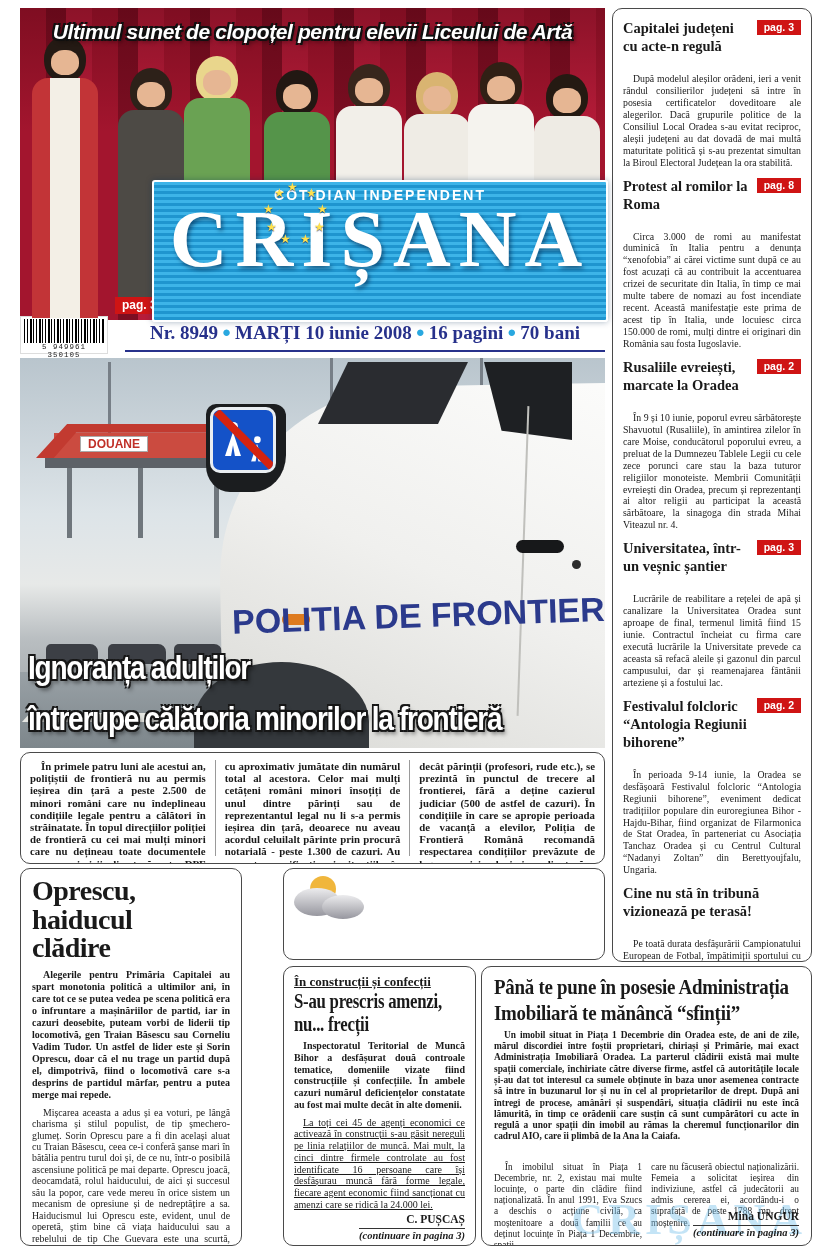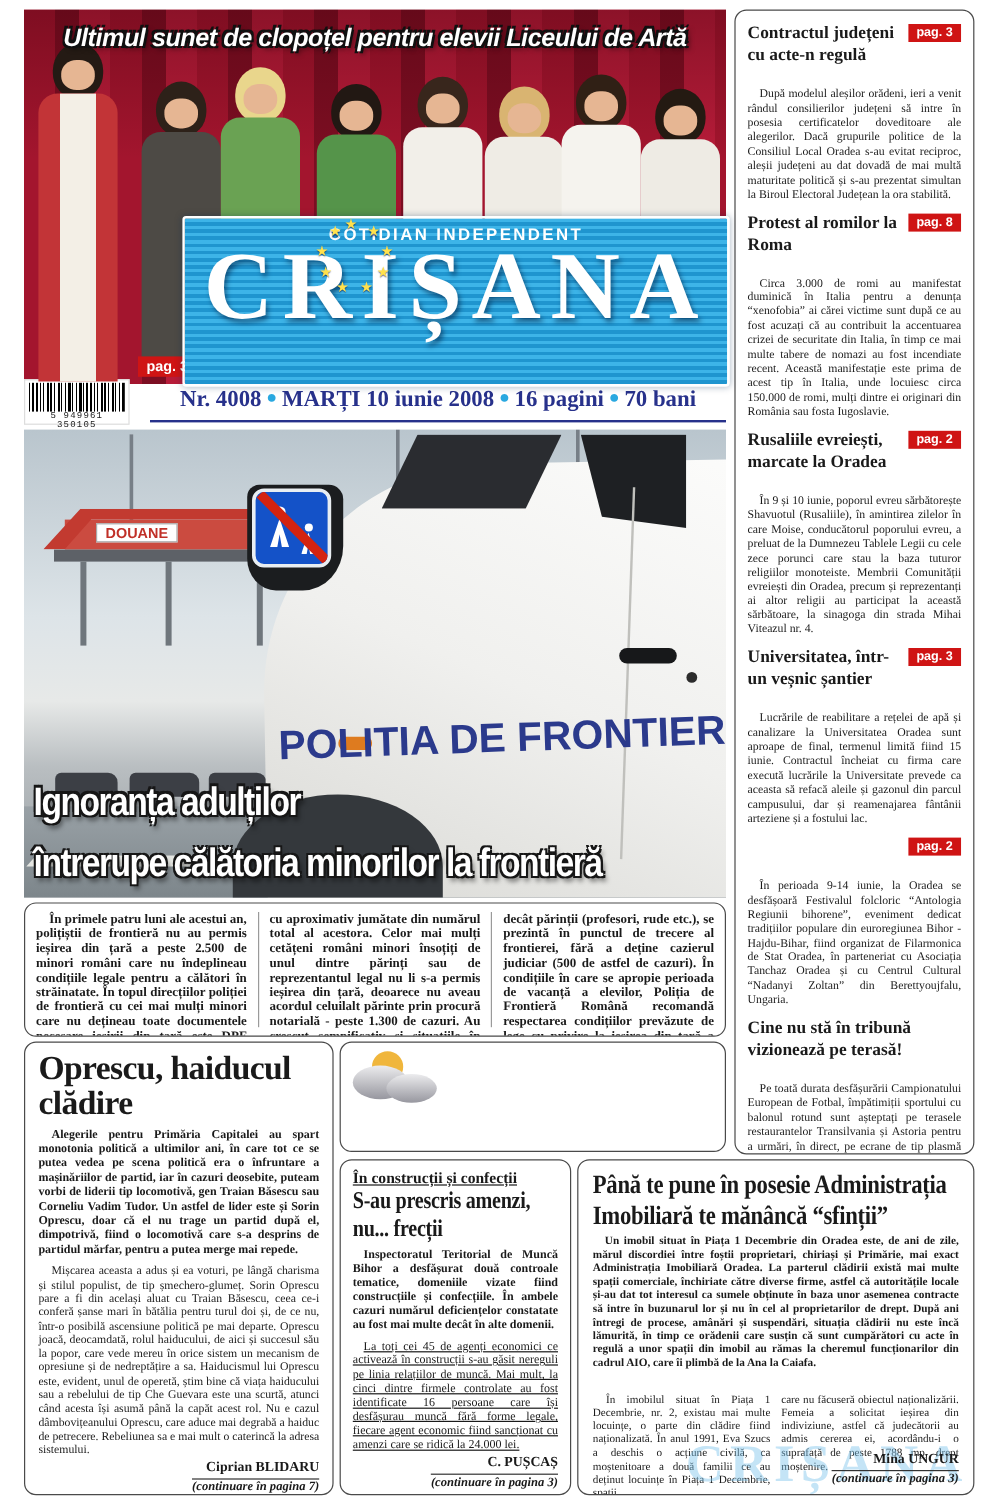--- a/index.html
+++ b/index.html
@@ -87,21 +87,21 @@
   .lead-col + .lead-col{border-left:1px solid #9a9a9a;padding-left:9px;}
   .indent{text-indent:11px;}
 
   .sidebar{left:612px;top:8px;width:200px;height:954px;padding:10px 10px;}
   .sb-article{margin-bottom:8px;}
   .sb-head{overflow:hidden;}
   .sb-head .badge{float:right;margin:1px 0 2px 5px;}
   .sb-title{font-weight:bold;font-size:14.5px;line-height:1.12;}
   .sb-body{font-size:9.8px;line-height:1.22;text-align:justify;margin-top:18px;text-indent:10px;}
 
-  .oprescu{left:20px;top:868px;width:258px;height:378px;padding:8px 11px;}
+  .oprescu{left:20px;top:868px;width:222px;height:378px;padding:8px 11px;}
   .op-title{font-weight:bold;font-size:28px;line-height:1.02;letter-spacing:-.5px;}
   .op-intro{margin-top:6px;font-weight:bold;font-size:10px;line-height:1.2;text-align:justify;}
   .op-body{margin-top:6px;font-size:9.8px;line-height:1.17;text-align:justify;}
   .author-block{text-align:right;margin-top:3px;}
   .author{font-weight:bold;font-size:11.5px;}
   .continuation{display:inline-block;border-top:1px solid #333;font-weight:bold;font-style:italic;font-size:10.5px;padding-top:1px;}
 
   .weather{left:283px;top:868px;width:322px;height:92px;padding:5px 10px;}
   .wicon{float:left;position:relative;width:72px;height:50px;margin:2px 8px 0 0;}
   .sun{position:absolute;left:16px;top:0;width:26px;height:26px;border-radius:50%;background:#f0b63c;}
@@ -190,21 +190,21 @@
     <span class="star" style="left:112px;top:38px">★</span>
     <span class="star" style="left:109px;top:20px">★</span>
     <span class="star" style="left:120px;top:4px">★</span>
   </div>
 
   <div class="barcode">
     <div class="bars"></div>
     <div class="digits">5 949961 350105</div>
   </div>
   <div class="dateline">
-    <span>Nr. 4008</span><span class="dot">●</span><span>MARȚI 10 iunie 2008</span><span class="dot">●</span><span>16 pagini</span><span class="dot">●</span><span>70 bani</span>
+    <span>Nr. 8949</span><span class="dot">●</span><span>MARȚI 10 iunie 2008</span><span class="dot">●</span><span>16 pagini</span><span class="dot">●</span><span>70 bani</span>
   </div>
 
   <div class="photo-main">
     <div class="mast-pole" style="left:88px;top:4px;height:90px"></div>
     <div class="mast-pole" style="left:310px;top:0;height:80px"></div>
     <div class="mast-pole" style="left:460px;top:0;height:70px"></div>
     <div class="road">
       <div class="road-mark"></div>
     </div>
     <div class="douane">
@@ -250,37 +250,37 @@
   </div>
 
   <div class="box lead-box">
     <div class="lead-col indent">În primele patru luni ale acestui an, polițiștii de frontieră nu au permis ieșirea din țară a peste 2.500 de minori români care nu îndeplineau condițiile legale pentru a călători în străinatate. În topul direcțiilor poliției de frontieră cu cei mai mulți minori care nu dețineau toate documentele necesare ieșirii din țară este DPF Oradea,</div>
     <div class="lead-col">cu aproximativ jumătate din numărul total al acestora. Celor mai mulți cetățeni români minori însoțiți de unul dintre părinți sau de reprezentantul legal nu li s-a permis ieșirea din țară, deoarece nu aveau acordul celuilalt părinte prin procură notarială - peste 1.300 de cazuri. Au crescut semnificativ și situațiile în care însoțitorii minorilor, alții</div>
     <div class="lead-col">decât părinții (profesori, rude etc.), se prezintă în punctul de trecere al frontierei, fără a deține cazierul judiciar (500 de astfel de cazuri). În condițiile în care se apropie perioada de vacanță a elevilor, Poliția de Frontieră Română recomandă respectarea condițiilor prevăzute de lege cu privire la ieșirea din țară a minorilor.</div>
   </div>
 
   <div class="box sidebar">
     <div class="sb-article">
-      <div class="sb-head"><span class="badge">pag. 3</span><span class="sb-title">Contractul județeni cu acte-n regulă</span></div>
+      <div class="sb-head"><span class="badge">pag. 3</span><span class="sb-title">Capitalei județeni cu acte-n regulă</span></div>
       <div class="sb-body">După modelul aleșilor orădeni, ieri a venit rândul consilierilor județeni să intre în posesia certificatelor doveditoare ale alegerilor. Dacă grupurile politice de la Consiliul Local Oradea s-au evitat reciproc, aleșii județeni au dat dovadă de mai multă maturitate politică și s-au prezentat simultan la Biroul Electoral Județean la ora stabilită.</div>
     </div>
     <div class="sb-article">
       <div class="sb-head"><span class="badge">pag. 8</span><span class="sb-title">Protest al romilor la Roma</span></div>
       <div class="sb-body">Circa 3.000 de romi au manifestat duminică în Italia pentru a denunța “xenofobia” ai cărei victime sunt după ce au fost acuzați că au contribuit la accentuarea crizei de securitate din Italia, în timp ce mai multe tabere de nomazi au fost incendiate recent. Această manifestație este prima de acest tip în Italia, unde locuiesc circa 150.000 de romi, mulți dintre ei originari din România sau fosta Iugoslavie.</div>
     </div>
     <div class="sb-article">
       <div class="sb-head"><span class="badge">pag. 2</span><span class="sb-title">Rusaliile evreiești, marcate la Oradea</span></div>
       <div class="sb-body">În 9 și 10 iunie, poporul evreu sărbătorește Shavuotul (Rusaliile), în amintirea zilelor în care Moise, conducătorul poporului evreu, a preluat de la Dumnezeu Tablele Legii cu cele zece porunci care stau la baza tuturor religiilor monoteiste. Membrii Comunității evreiești din Oradea, precum și reprezentanți ai altor religii au participat la această sărbătoare, la sinagoga din strada Mihai Viteazul nr. 4.</div>
     </div>
     <div class="sb-article">
       <div class="sb-head"><span class="badge">pag. 3</span><span class="sb-title">Universitatea, într-un veșnic șantier</span></div>
       <div class="sb-body">Lucrările de reabilitare a rețelei de apă și canalizare la Universitatea Oradea sunt aproape de final, termenul limită fiind 15 iunie. Contractul încheiat cu firma care execută lucrările la Universitate prevede ca aceasta să refacă aleile și gazonul din parcul campusului, dar și reamenajarea fântânii arteziene și a fostului lac.</div>
     </div>
     <div class="sb-article">
-      <div class="sb-head"><span class="badge">pag. 2</span></div>
+      <div class="sb-head"><span class="badge">pag. 2</span><span class="sb-title">Festivalul folcloric “Antologia Regiunii bihorene”</span></div>
       <div class="sb-body">În perioada 9-14 iunie, la Oradea se desfășoară Festivalul folcloric “Antologia Regiunii bihorene”, eveniment dedicat tradițiilor populare din euroregiunea Bihor - Hajdu-Bihar, fiind organizat de Filarmonica de Stat Oradea, în parteneriat cu Asociația Tanchaz Oradea și cu Centrul Cultural “Nadanyi Zoltan” din Berettyoujfalu, Ungaria.</div>
     </div>
     <div class="sb-article">
       <div class="sb-head"><span class="sb-title">Cine nu stă în tribună vizionează pe terasă!</span></div>
       <div class="sb-body">Pe toată durata desfășurării Campionatului European de Fotbal, împătimiții sportului cu balonul rotund sunt așteptați pe terasele restaurantelor Transilvania și Astoria pentru a urmări, în direct, pe ecrane de tip plasmă de mari dimensiuni, toate meciurile acestei competiții. Accesul pe terase se va face în limita numărului de locuri la mese, aproximativ 300 la Terasa Transilvania, respectiv 50, la Terasa Astoria.</div>
     </div>
   </div>
 
   <div class="box oprescu">
     <div class="op-title">

